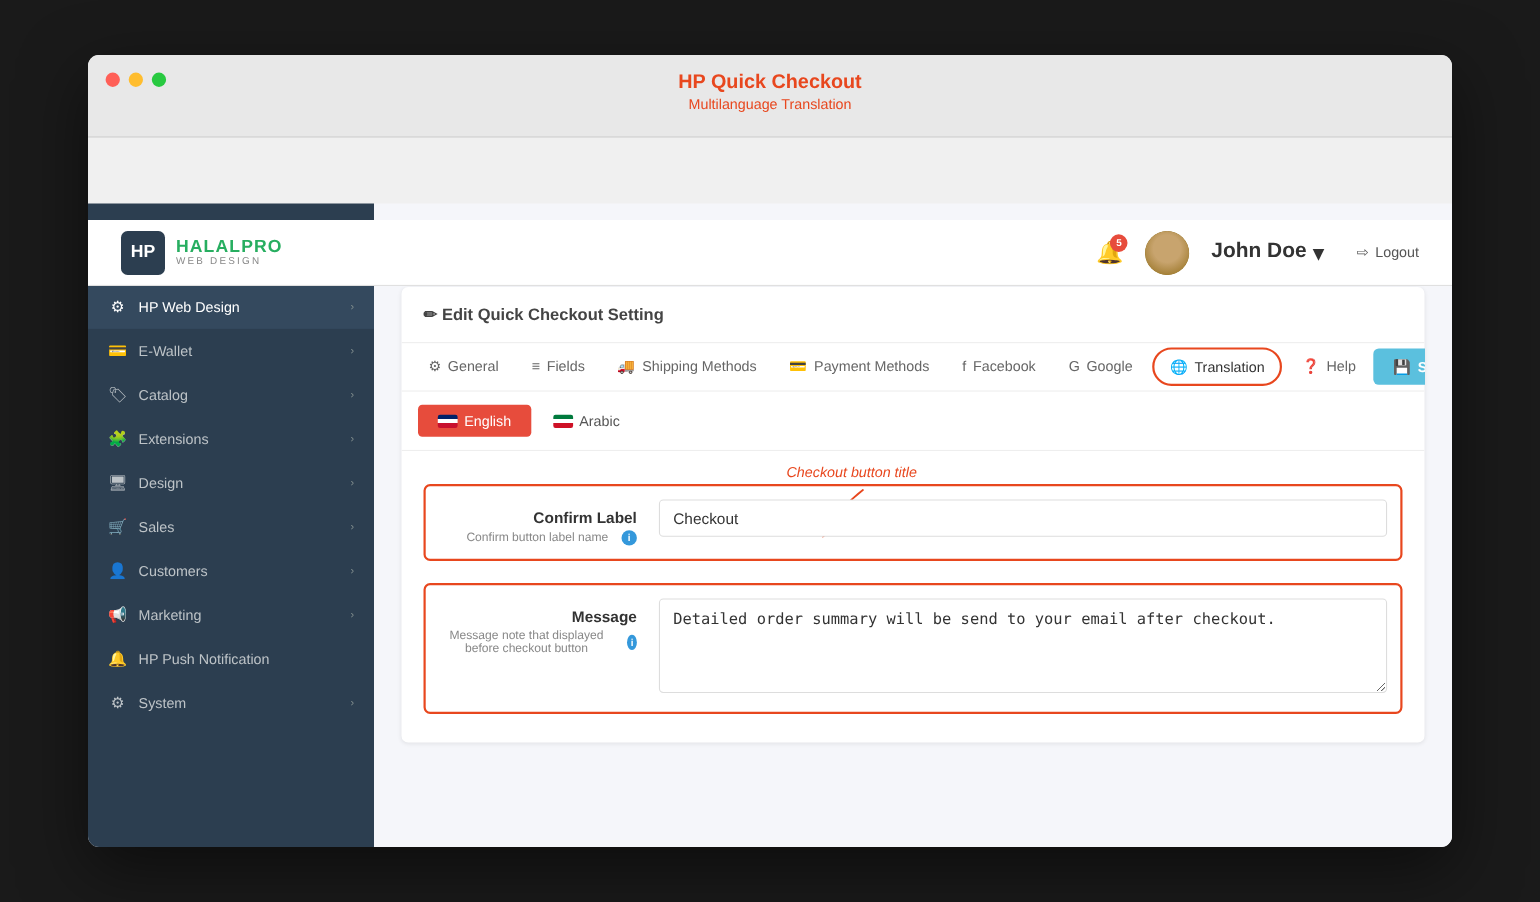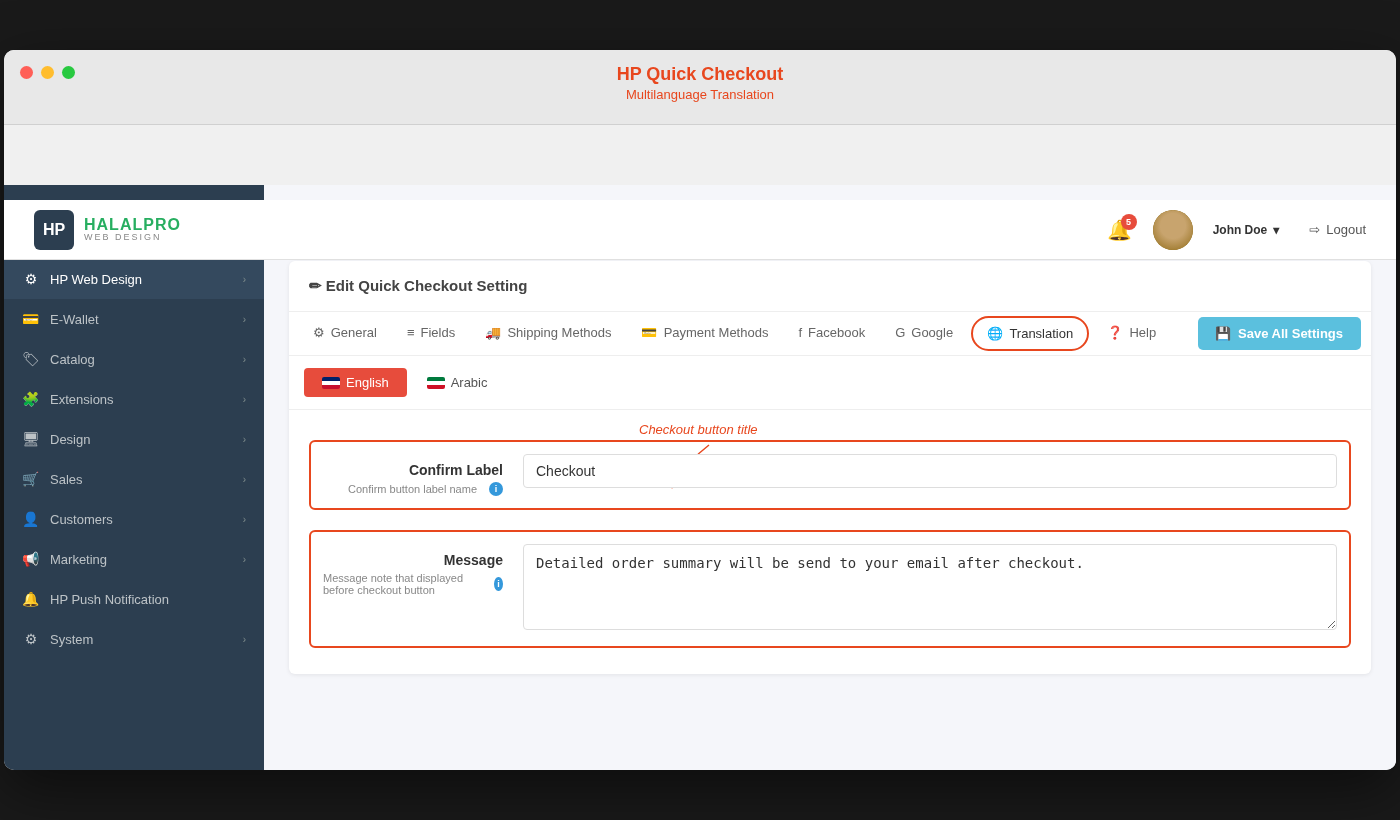--- a/index.html
+++ b/index.html
@@ -6,21 +6,21 @@
     body {
       background: #1a1a1a;
       display: flex;
       justify-content: center;
       align-items: center;
       min-height: 100vh;
       font-family: -apple-system, BlinkMacSystemFont, 'Segoe UI', Arial, sans-serif;
     }
 
     .window {
-      width: 1392px;
+      width: 1240px;
       height: 720px;
       background: #f0f0f0;
       border-radius: 10px;
       overflow: hidden;
       box-shadow: 0 20px 60px rgba(0,0,0,0.5);
       display: flex;
       flex-direction: column;
     }
 
     
@@ -170,23 +170,23 @@
 
     .avatar-img {
       width: 100%;
       height: 100%;
       background: radial-gradient(circle at 50% 40%, #c8a46e 40%, #8e6914 100%);
       border-radius: 50%;
     }
 
     .user-info {
       display: flex;
-      align-items: flex-end;
+      align-items: flex-start;
       gap: 6px;
-      font-size: 12px;
+      font-size: 19px;
       font-weight: 600;
       color: #333;
       cursor: pointer;
     }
 
     .logout-btn {
       display: flex;
       align-items: center;
       gap: 6px;
       font-size: 13px;
@@ -719,21 +719,21 @@
             <div class="form-control-col">
               <input class="form-input" type="text" value="Checkout" style="">
             </div>
           </div>
 
 
           <div class="form-row highlighted">
             <div class="form-label-col">
               <span class="form-label">Message</span>
               <div class="form-sublabel">
-                <span style="text-align: left;">Message note that displayed before checkout button</span>
+                <span style="text-align: center;">Message note that displayed before checkout button</span>
                 <span class="info-icon">i</span>
               </div>
             </div>
             <div class="form-control-col">
               <textarea class="form-textarea" rows="4" style="">Detailed order summary will be send to your email after checkout.</textarea>
             </div>
           </div>
 
         </div>
       </div>

